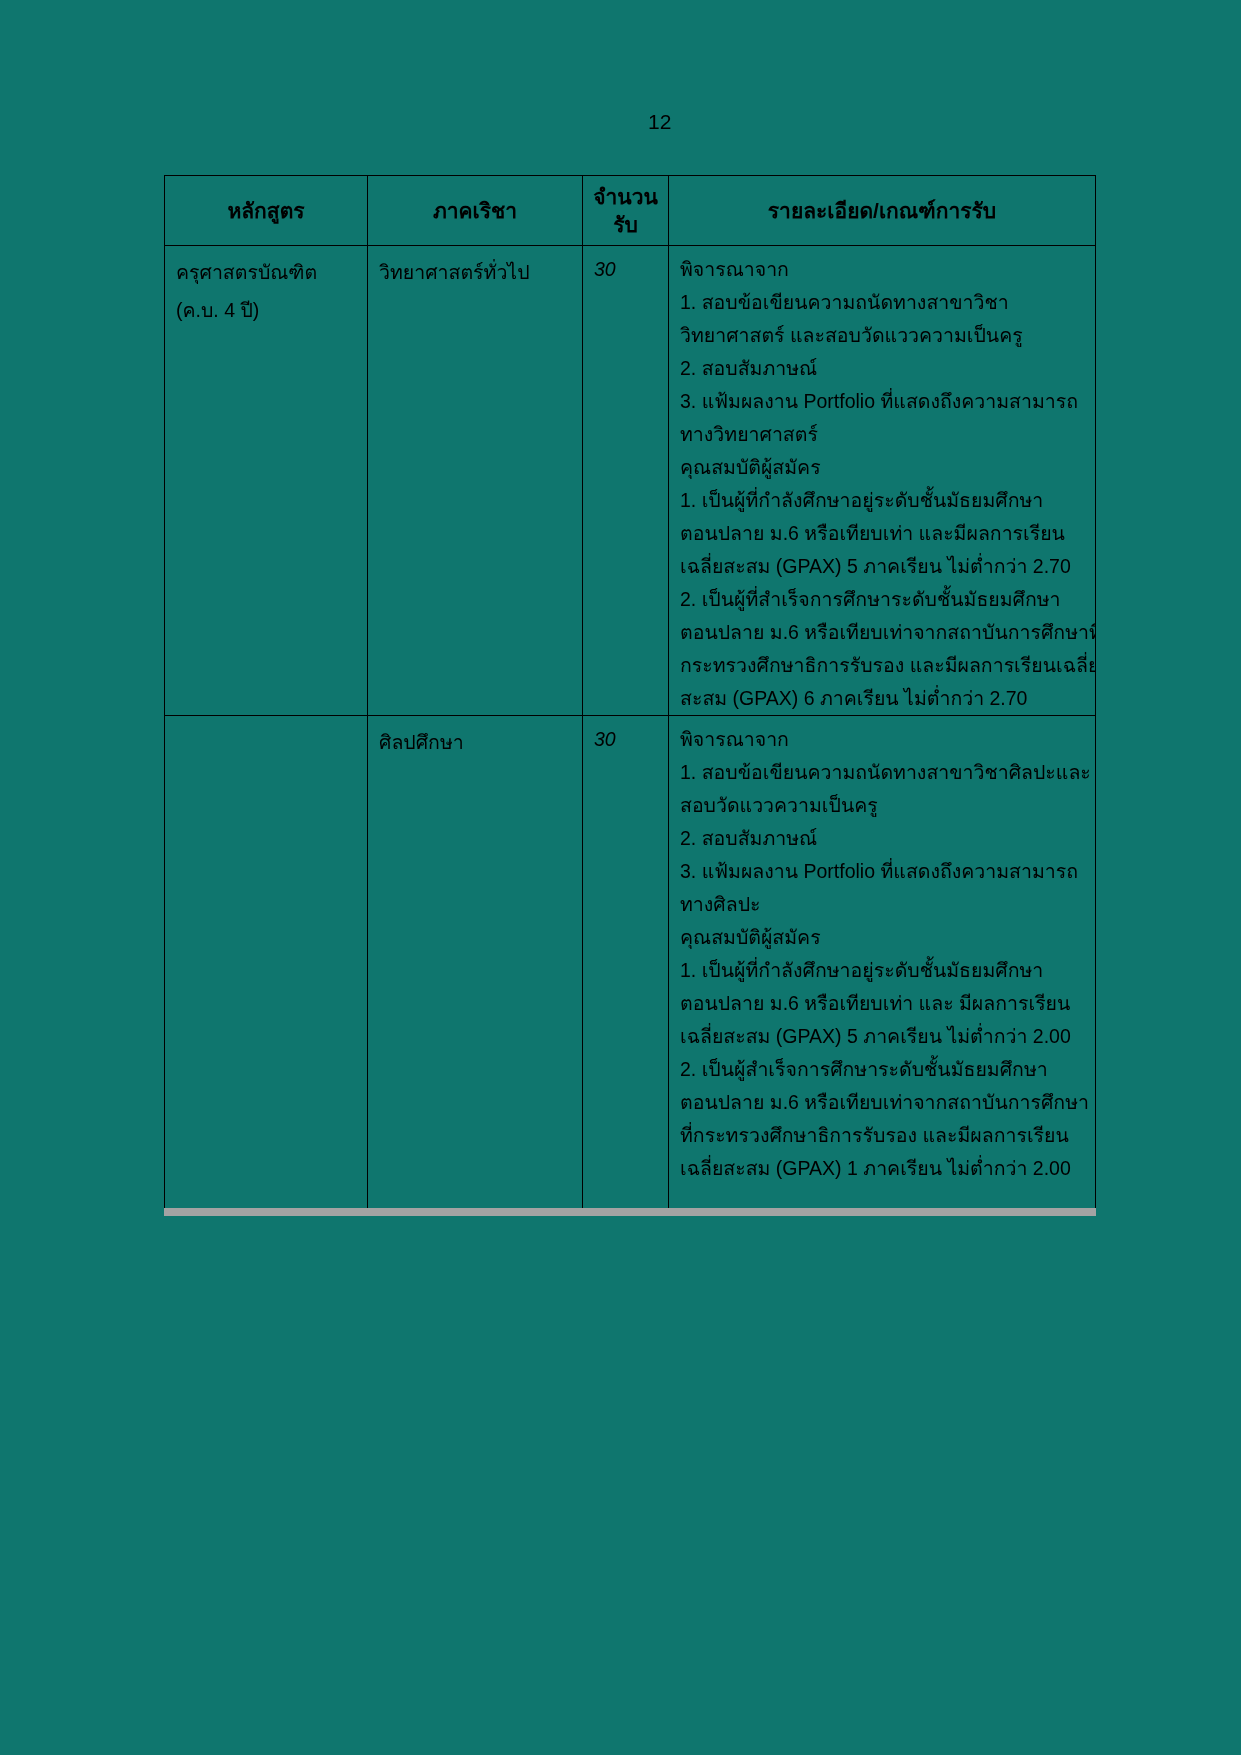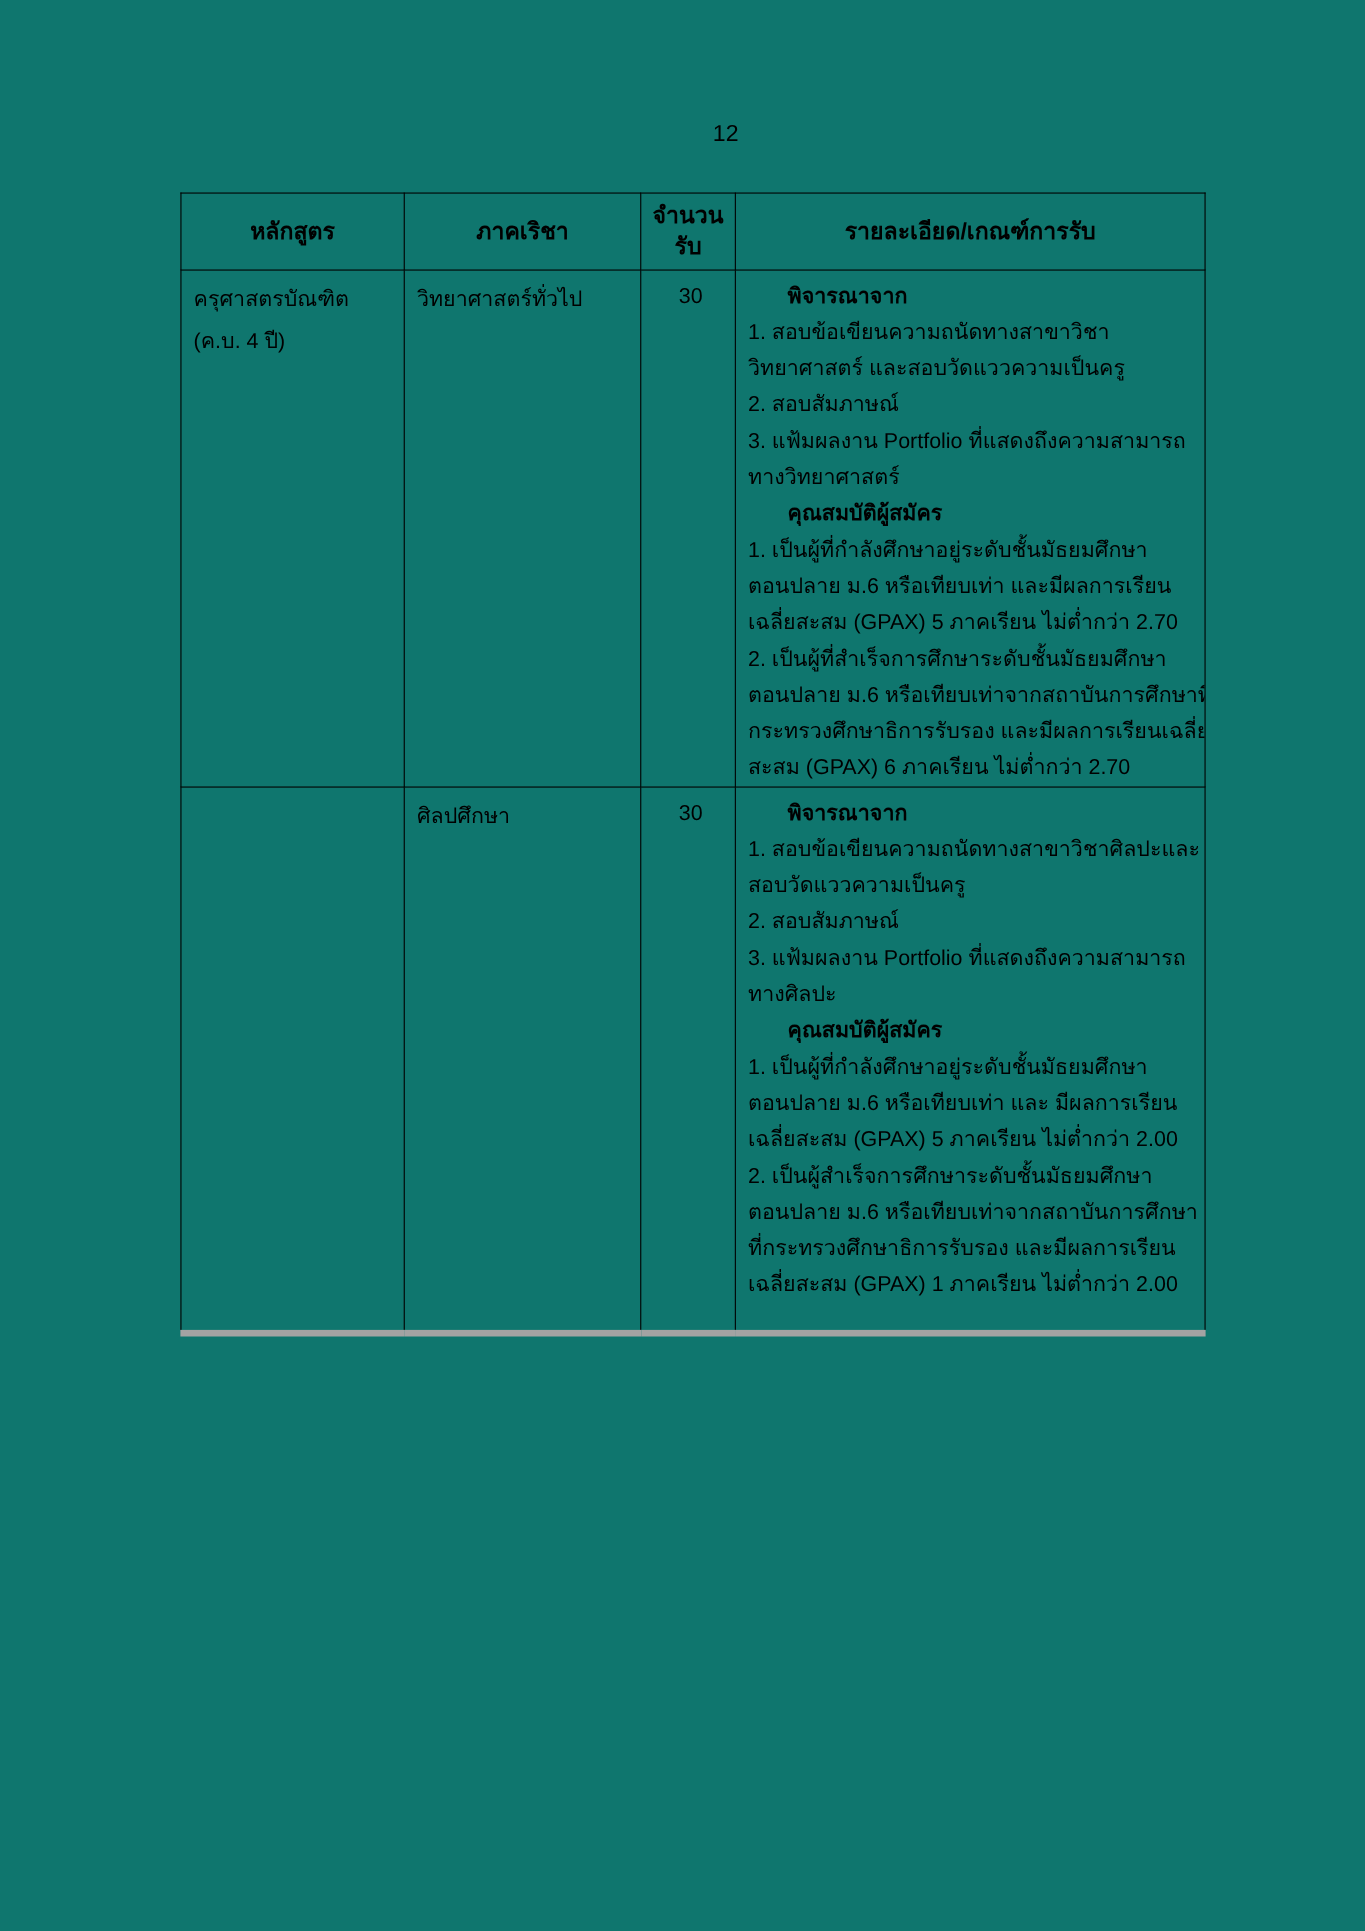--- a/index.html
+++ b/index.html
@@ -42,37 +42,37 @@
     white-space: pre-line;
     padding: 0 4px;
   }
   .tbl tbody td {
     vertical-align: top;
     font-size: 19.5px;
     padding: 7px 6px 0 11px;
   }
   tr.row-1 { height: 462px; }
   tr.row-2 { height: 496px; }
-  tbody tr:last-child td { border-bottom: 6px solid #a3a3a3; }
+  tbody tr:last-child td { border-bottom: 8px solid #a3a3a3; }
   .cell-program, .cell-major {
     line-height: 38px;
     white-space: pre-line;
   }
   .cell-quota {
-    text-align: center;
     padding-left: 2px;
     padding-right: 2px;
     line-height: 33px;
+    font-style: italic;
   }
   .cell-details { padding-right: 2px; }
   .detail-line {
     line-height: 33px;
     white-space: nowrap;
   }
-  .detail-line.bold { font-weight: bold; margin-left: 36px; }
+  .detail-line.bold { font-weight: normal; }
 </style>
 </head>
 <body>
 
 <div class="page">
   <div class="page-number">12</div>
 
   <table class="tbl">
     <colgroup>
       <col style="width:203px">

